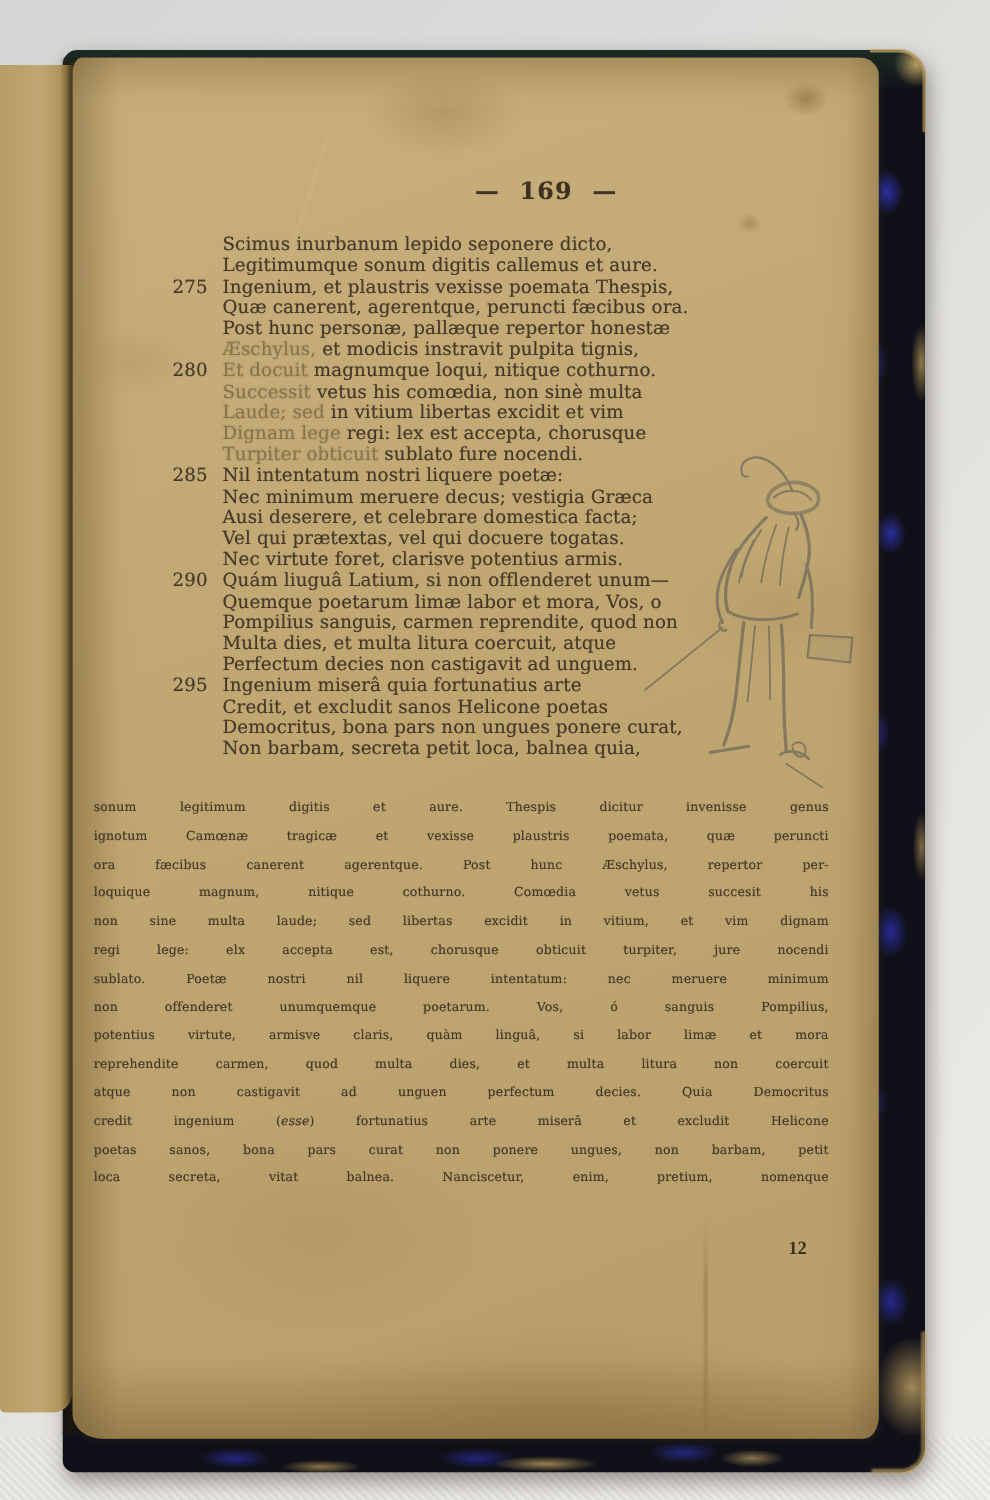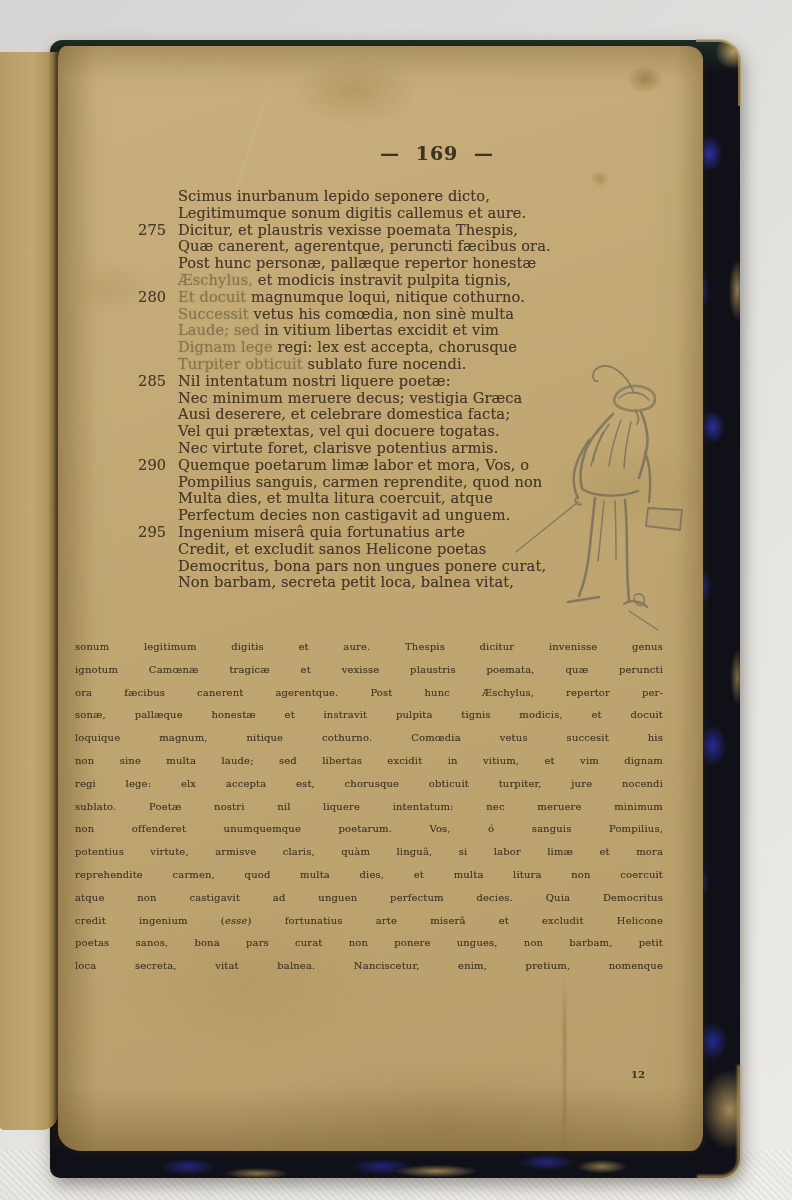--- a/index.html
+++ b/index.html
@@ -115,22 +115,22 @@
   .vline{position:relative;white-space:nowrap;}
   .vnum{position:absolute;left:-40px;width:34px;display:inline-block;}
   .vdim{color:rgba(112,95,62,.55);text-shadow:0 0 1.2px rgba(112,95,62,.5);}
   .prose{
     position:absolute;left:17px;top:590px;width:588px;
     font-size:10px;line-height:22.8px;letter-spacing:.15px;
   }
   .pline{text-align:justify;text-align-last:justify;}
   .pline i{font-style:italic;}
   .sig{
-    position:absolute;left:560px;top:1023px;width:40px;
-    font-size:10px;font-weight:bold;text-align:center;color:#3e3322;
+    position:absolute;left:560px;top:945px;width:40px;
+    font-size:15px;font-weight:bold;text-align:center;color:#3e3322;font-family:Liberation Serif, serif;
   }
   .sketch{position:absolute;left:440px;top:292px;width:216px;height:300px;pointer-events:none;}
 </style>
 </head>
 <body>
 
 <div class="scene">
 
   <div class="tissue"></div>
 
@@ -162,21 +162,21 @@
 
         <div class="vline">
           <span class="vnum"></span><span class="vdim"></span><span class="vtext">Legitimumque sonum digitis callemus et aure.</span>
         </div>
 
         <div class="vline">
           <span class="vnum">275</span><span class="vdim"></span>
         </div>
 
         <div class="vline">
-          <span class="vnum"></span><span class="vdim"></span><span class="vtext">Dicitur, et plaustris vexisse poemata Thespis,</span>
+          <span class="vnum"></span><span class="vdim"></span><span class="vtext">Ingenium, et plaustris vexisse poemata Thespis,</span>
         </div>
 
         <div class="vline">
           <span class="vnum"></span><span class="vdim"></span><span class="vtext">Quæ canerent, agerentque, peruncti fæcibus ora.</span>
         </div>
 
         <div class="vline">
           <span class="vnum"></span><span class="vdim"></span><span class="vtext">Post hunc personæ, pallæque repertor honestæ</span>
         </div>
 
@@ -218,21 +218,21 @@
 
         <div class="vline">
           <span class="vnum"></span><span class="vdim"></span><span class="vtext">Vel qui prætextas, vel qui docuere togatas.</span>
         </div>
 
         <div class="vline">
           <span class="vnum"></span><span class="vdim"></span><span class="vtext">Nec virtute foret, clarisve potentius armis.</span>
         </div>
 
         <div class="vline">
-          <span class="vnum">290</span><span class="vdim"></span>
+          <span class="vnum">290</span><span class="vdim"></span><span class="vtext">Quám liuguâ Latium, si non offlenderet unum—</span>
         </div>
 
         <div class="vline">
           <span class="vnum"></span><span class="vdim"></span><span class="vtext">Quemque poetarum limæ labor et mora, Vos, o</span>
         </div>
 
         <div class="vline">
           <span class="vnum"></span><span class="vdim"></span><span class="vtext">Pompilius sanguis, carmen reprendite, quod non</span>
         </div>
 
@@ -250,21 +250,21 @@
 
         <div class="vline">
           <span class="vnum"></span><span class="vdim"></span><span class="vtext">Credit, et excludit sanos Helicone poetas</span>
         </div>
 
         <div class="vline">
           <span class="vnum"></span><span class="vdim"></span><span class="vtext">Democritus, bona pars non ungues ponere curat,</span>
         </div>
 
         <div class="vline">
-          <span class="vnum"></span><span class="vdim"></span><span class="vtext">Non barbam, secreta petit loca, balnea vitat,</span>
+          <span class="vnum"></span><span class="vdim"></span><span class="vtext">Non barbam, secreta petit loca, balnea quia,</span>
         </div>
       </div>
 
     <svg class="sketch" viewBox="0 0 216 300" fill="none" stroke-linecap="round" stroke-linejoin="round">
       <g stroke="#6e685a" stroke-width="2.2" opacity="0.72">
 
         <path d="M136,55 C128,34 110,22 98,31 C93,36 95,45 100,43" stroke-width="1.8"></path>
 
         <path d="M116,62 C118,50 136,44 150,51 C160,56 159,68 148,71 C136,75 117,72 116,62 Z" stroke-width="2.8" opacity="0.8"></path>
         <path d="M121,60 C130,52 144,53 151,62" stroke-width="1.6"></path>
@@ -302,21 +302,20 @@
     </svg>
 
     <div class="prose ink">
 
         <div class="pline">sonum legitimum digitis et aure. Thespis dicitur invenisse genus</div>
 
         <div class="pline">ignotum Camœnæ tragicæ et vexisse plaustris poemata, quæ peruncti</div>
 
         <div class="pline">ora fæcibus canerent agerentque. Post hunc Æschylus, repertor per-</div>
 
-        <div class="pline">sonæ, pallæque honestæ et instravit pulpita tignis modicis, et docuit</div>
 
         <div class="pline">loquique magnum, nitique cothurno. Comœdia vetus succesit his</div>
 
         <div class="pline">non sine multa laude; sed libertas excidit in vitium, et vim dignam</div>
 
         <div class="pline">regi lege: elx accepta est, chorusque obticuit turpiter, jure nocendi</div>
 
         <div class="pline">sublato. Poetæ nostri nil liquere intentatum: nec meruere minimum</div>
 
 

